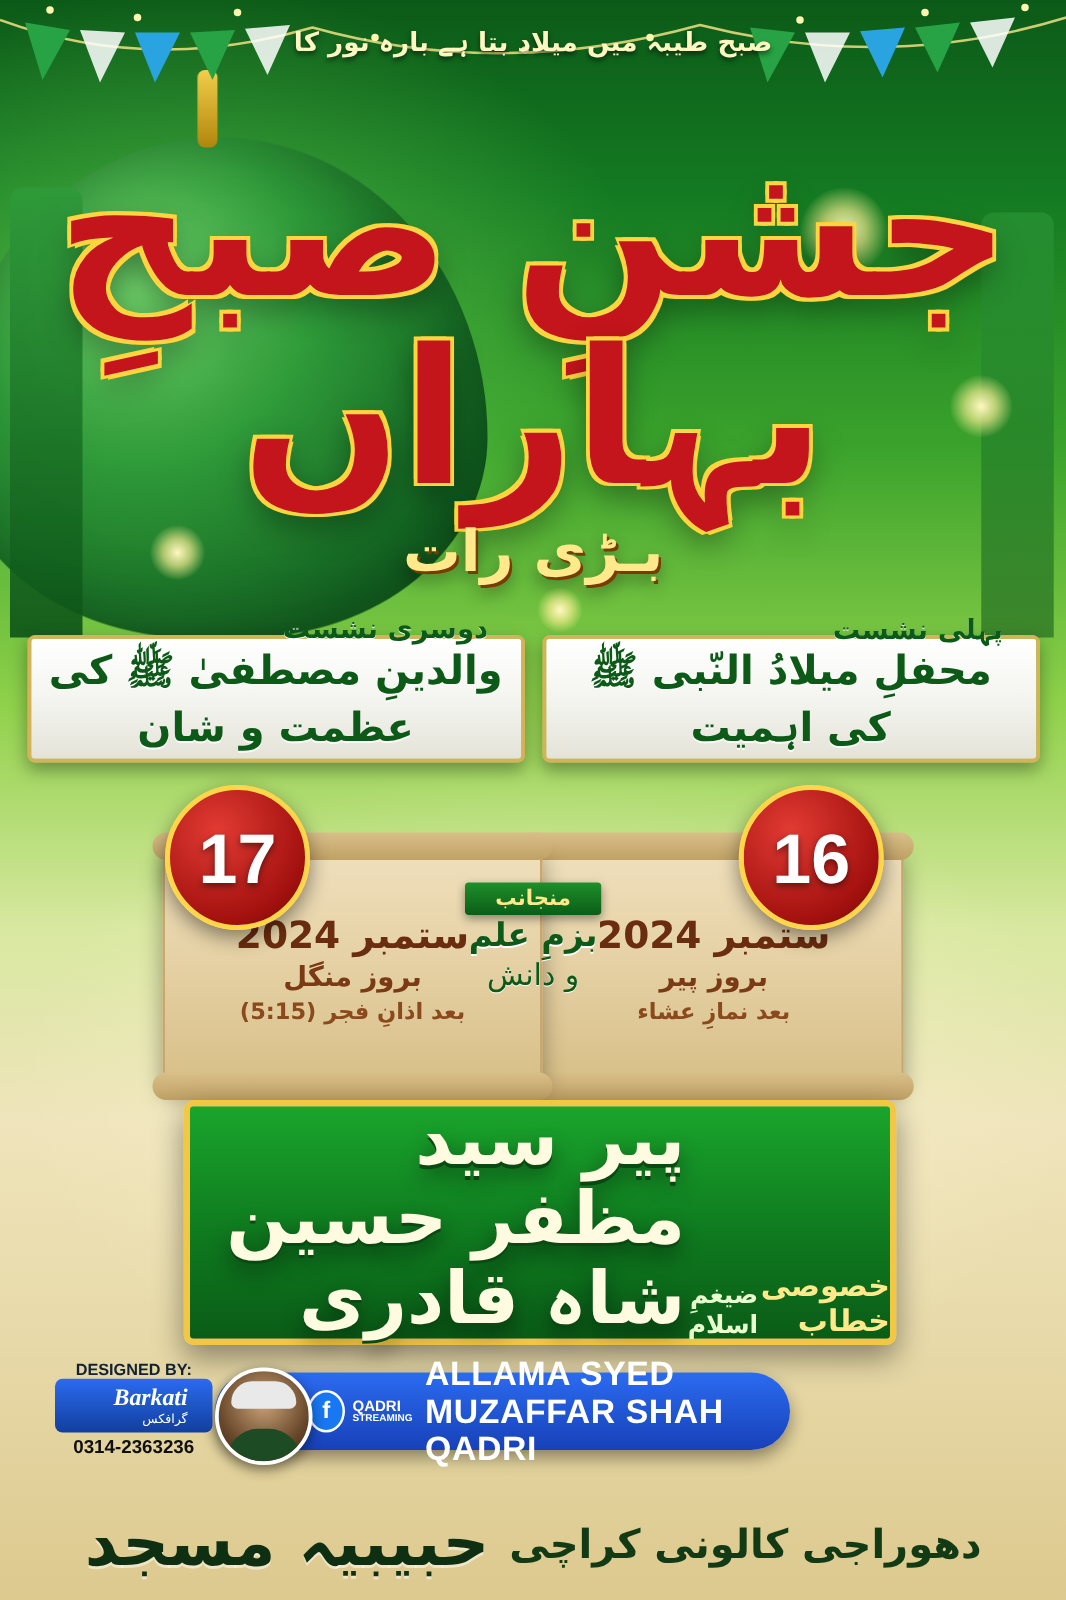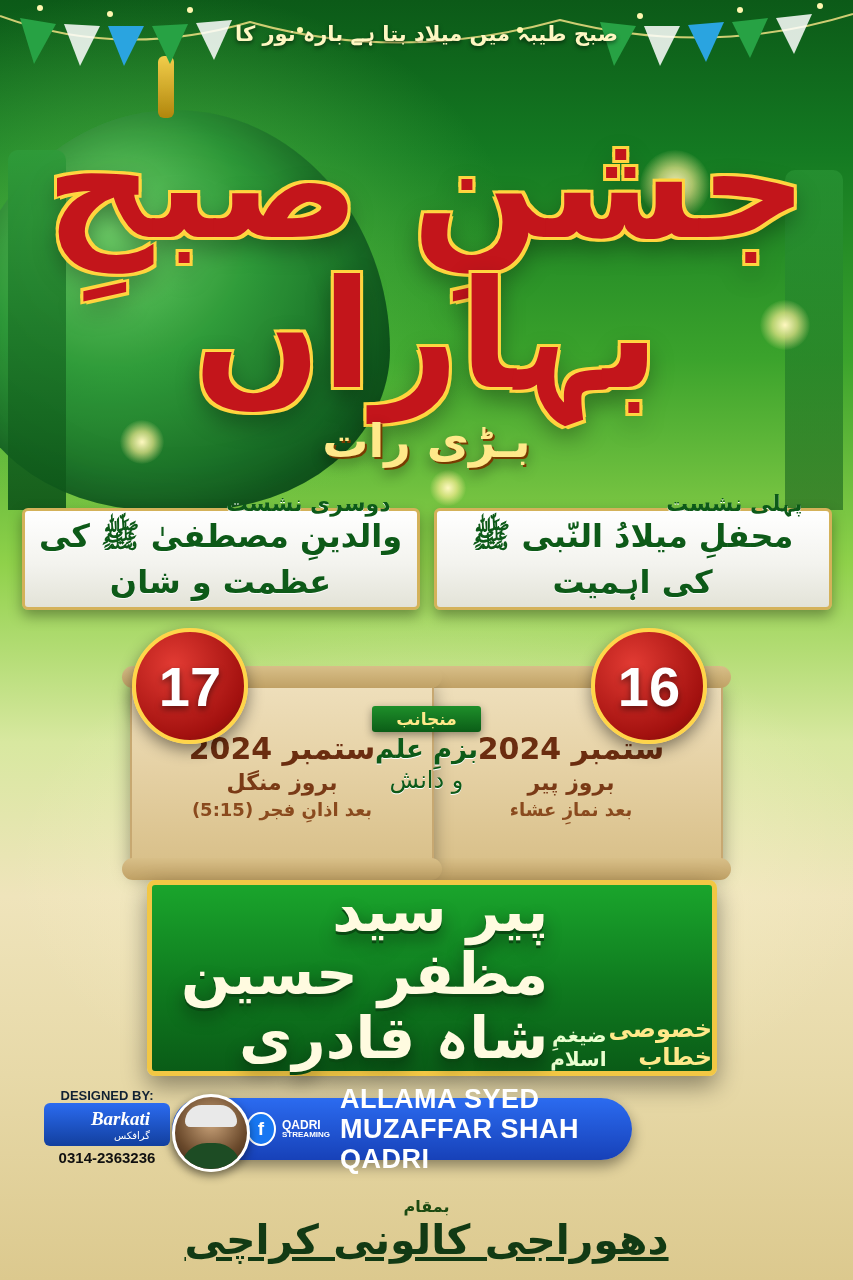--- a/index.html
+++ b/index.html
@@ -158,21 +158,21 @@
   .designer .dphone{font-size:15px;font-weight:bold;margin-top:3px;color:#101010;}
   
   .footer{
     position:absolute;bottom:16px;left:0;width:853px;text-align:center;
   }
   .footer .fmark{font-size:16px;color:#1c4a12;font-weight:bold;}
   .footer .fmosque{
     font-size:52px;font-weight:bold;color:#0f2f12;line-height:1.1;
     text-shadow:0 2px 0 rgba(255,255,255,.5);
   }
-  .footer .faddr{font-size:41px;font-weight:bold;color:#123a14;text-decoration:underline;}
+  .footer .faddr{font-size:32px;font-weight:bold;color:#123a14;}
   .footer-row{display:flex;align-items:center;justify-content:center;gap:16px;}
 </style>
 </head>
 <body>
 
 <div class="poster">
 
   <div class="dome"></div>
   <div class="minaret" style="left:8px;top:150px;height:360px;"></div>
   <div class="minaret" style="right:10px;top:170px;height:340px;opacity:.55;"></div>
@@ -281,19 +281,19 @@
   <div class="designer">
     <div class="dlabel">DESIGNED BY:</div>
     <div class="dbox">
       <div class="dname">Barkati</div>
       <div class="dsub urdu">گرافکس</div>
     </div>
     <div class="dphone">0314-2363236</div>
   </div>
 
   <div class="footer urdu">
-    <div class="fmark">بمقام</div>
     <div class="footer-row">
       <span class="faddr">دھوراجی کالونی کراچی</span>
+      <span class="fmosque">حبیبیہ مسجد</span>
     </div>
   </div>
 
 </div>
 
 </body></html>

